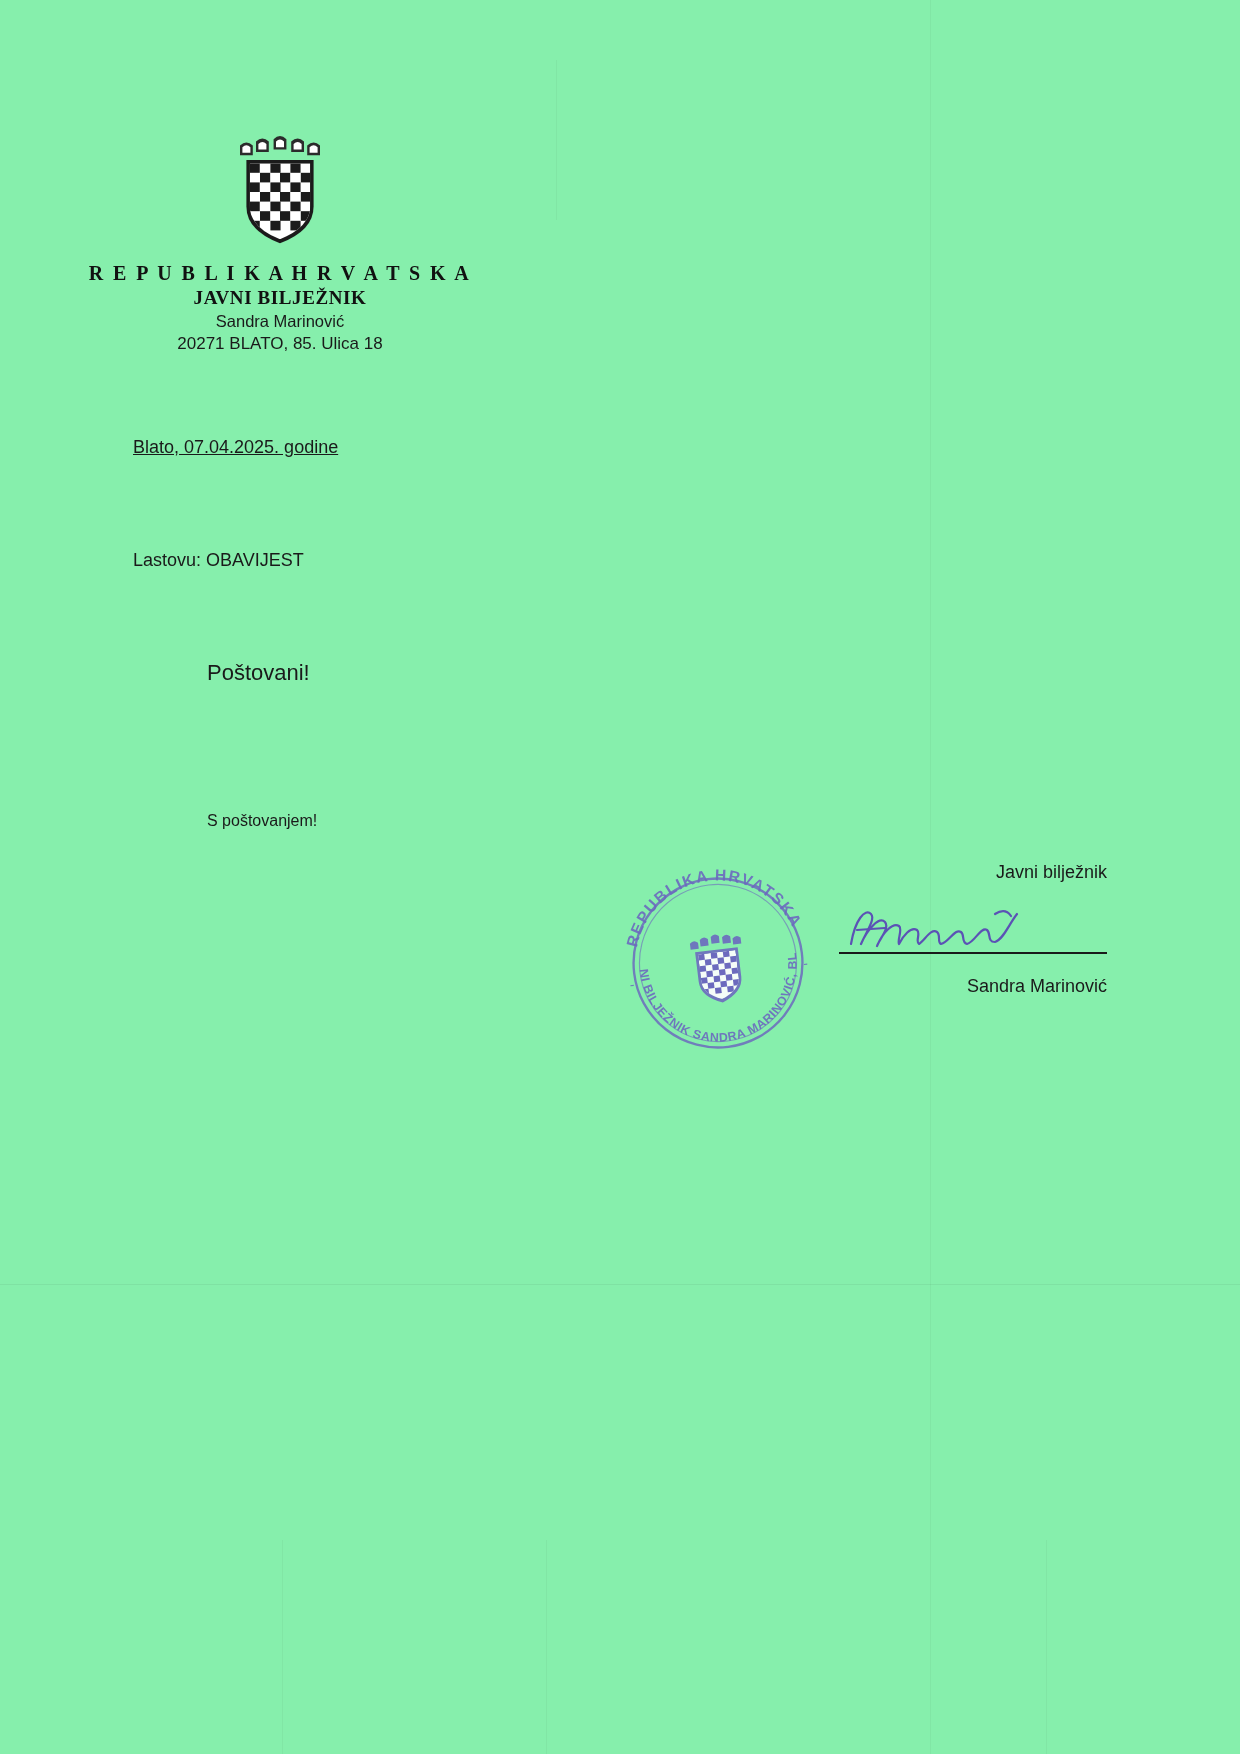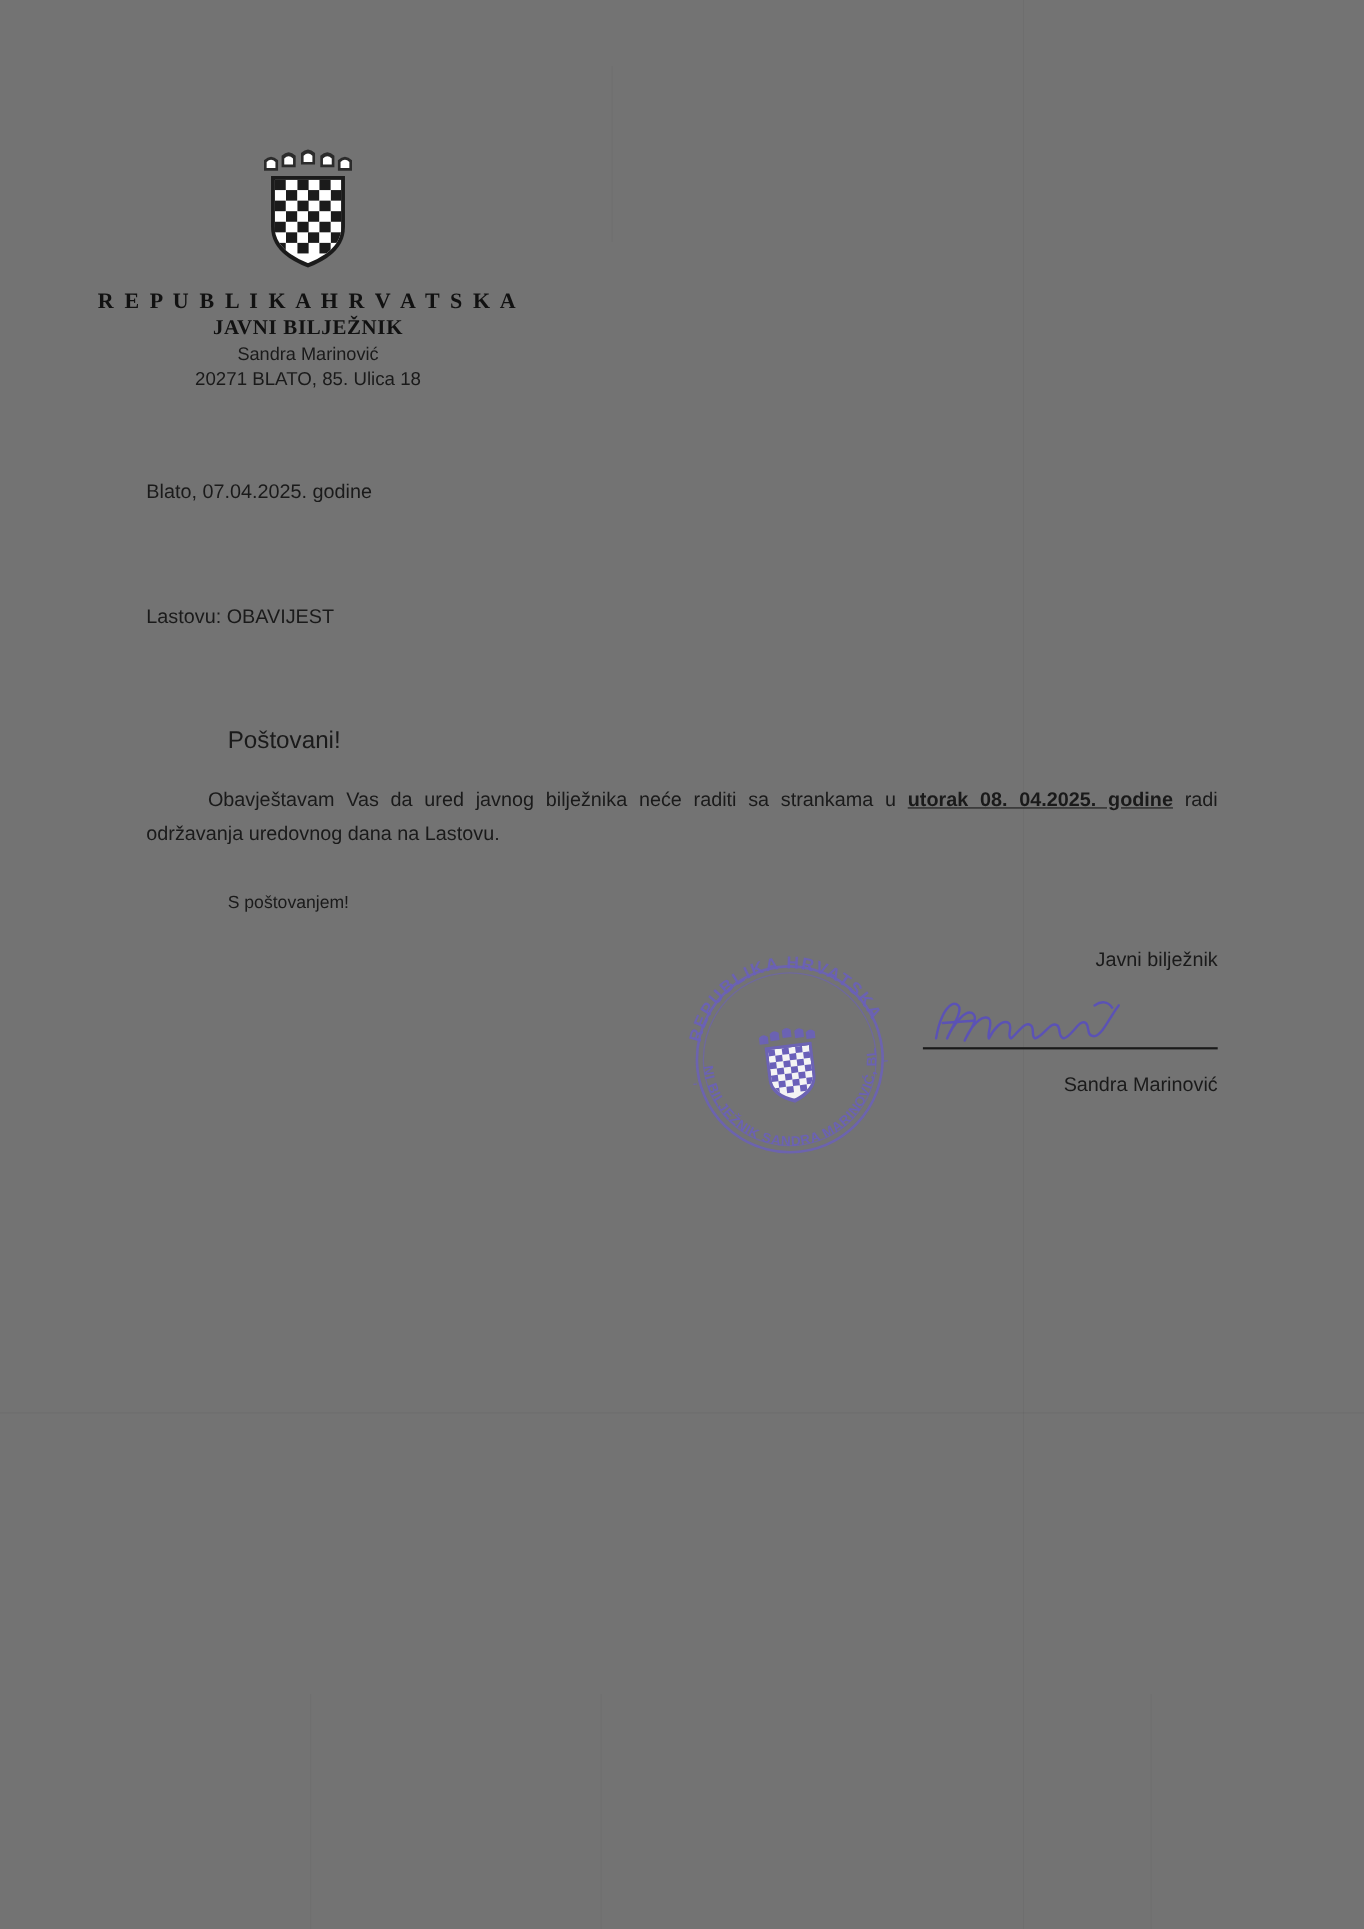--- a/index.html
+++ b/index.html
@@ -12,21 +12,21 @@
     height: 1754px;
     position: relative;
     font-family: "Liberation Sans", sans-serif;
     color: #1a1a1a;
     overflow: hidden;
   }
 
   .page {
     position: absolute;
     inset: 0;
-    background: #737373;
+    background: #86efac;
   }
 
   
   .scan-line-v {
     position: absolute;
     top: 0;
     bottom: 0;
     width: 1px;
     background: rgba(0,0,0,0.035);
   }
@@ -78,20 +78,21 @@
   }
   .org-line4 {
     font-size: 17px;
     color: #1a1a1a;
   }
   .place-date {
     position: absolute;
     left: 133px;
     top: 437px;
     font-size: 18px;
+    text-decoration: underline;
   }
   .subject {
     position: absolute;
     left: 133px;
     top: 550px;
     font-size: 18px;
   }
   .salutation {
     position: absolute;
     left: 207px;
@@ -240,23 +241,20 @@
       <div class="org-line4">20271 BLATO, 85. Ulica 18</div>
     </div>
   </div>
 
   <div class="place-date">Blato, 07.04.2025. godine</div>
 
   <div class="subject">Lastovu: OBAVIJEST</div>
 
   <div class="salutation">Poštovani!</div>
 
-  <div class="paragraph">
-    <span>Obavještavam Vas da ured javnog bilježnika neće raditi sa strankama u </span><b>utorak 08. 04.2025. godine</b><span> radi održavanja uredovnog dana na Lastovu.</span>
-  </div>
 
   <div class="closing">S poštovanjem!</div>
 
   <div class="sig-title">Javni bilježnik</div>
   <div class="sig-line"></div>
   <div class="sig-name">Sandra Marinović</div>
 
   <div class="signature-mark">
     <svg viewBox="0 0 200 60" width="200" height="60" aria-hidden="true">
       <g fill="none" stroke="#5b52b5" stroke-width="2.2" stroke-linecap="round" stroke-linejoin="round">

